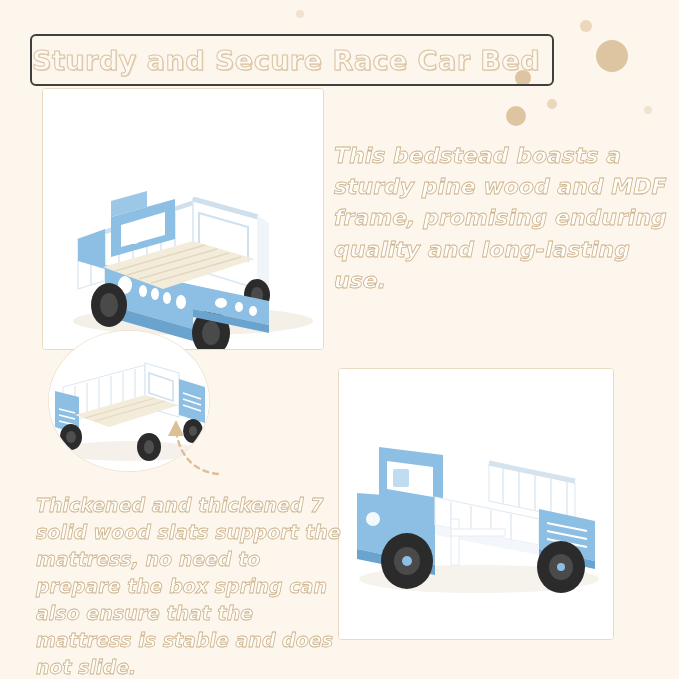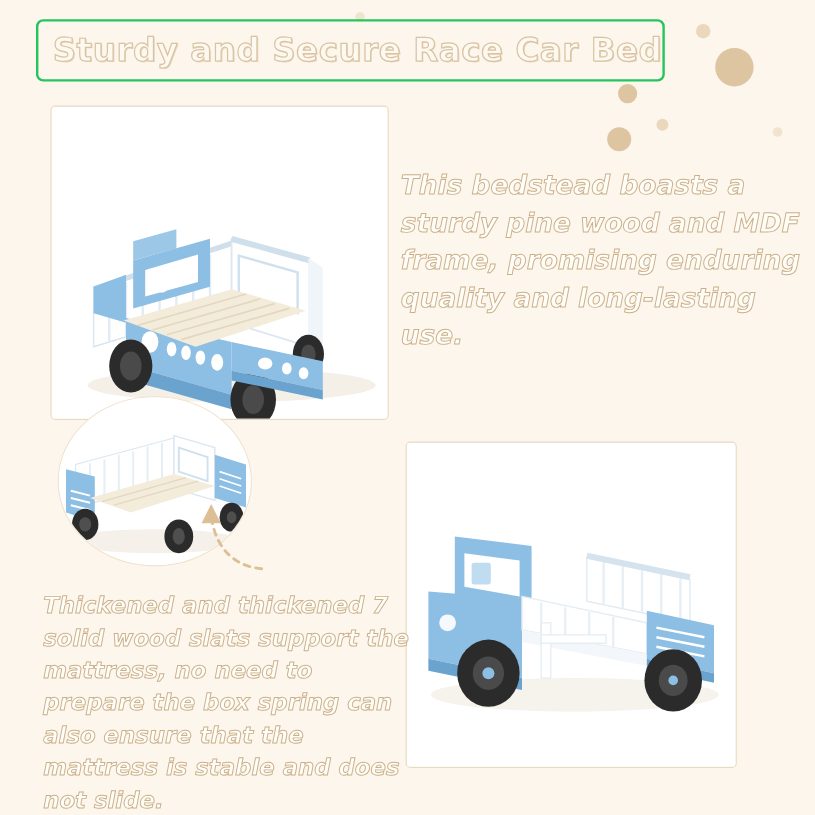--- a/index.html
+++ b/index.html
@@ -12,24 +12,24 @@
   }
   .stage{position:absolute;inset:0;}
 
   
   .dot{position:absolute;border-radius:50%;background:#d8bc94;opacity:.85;}
   .dot.light{background:#e7d2b4;}
   .dot.pale{background:#efe0c9;}
 
   
   .title-wrap{
-    position:absolute;left:30px;top:16px;width:520px;height:48px;
-    border:2px solid #22c55e;border-radius:6px;
+    position:absolute;left:30px;top:34px;width:520px;height:48px;
+    border:2px solid #404040;border-radius:6px;
     background:transparent;
-    display:flex;align-items:center;justify-content:flex-end;
+    display:flex;align-items:center;justify-content:flex-start;
   }
   .title{
     font-family:"DejaVu Sans", sans-serif;
     font-size:27px;font-weight:bold;letter-spacing:.5px;
     color:#fdf8f0;
     -webkit-text-stroke:1px #d9c3a3;
     text-shadow:1px 1px 0 #e8d6bb;
     white-space:nowrap;
   }
 

